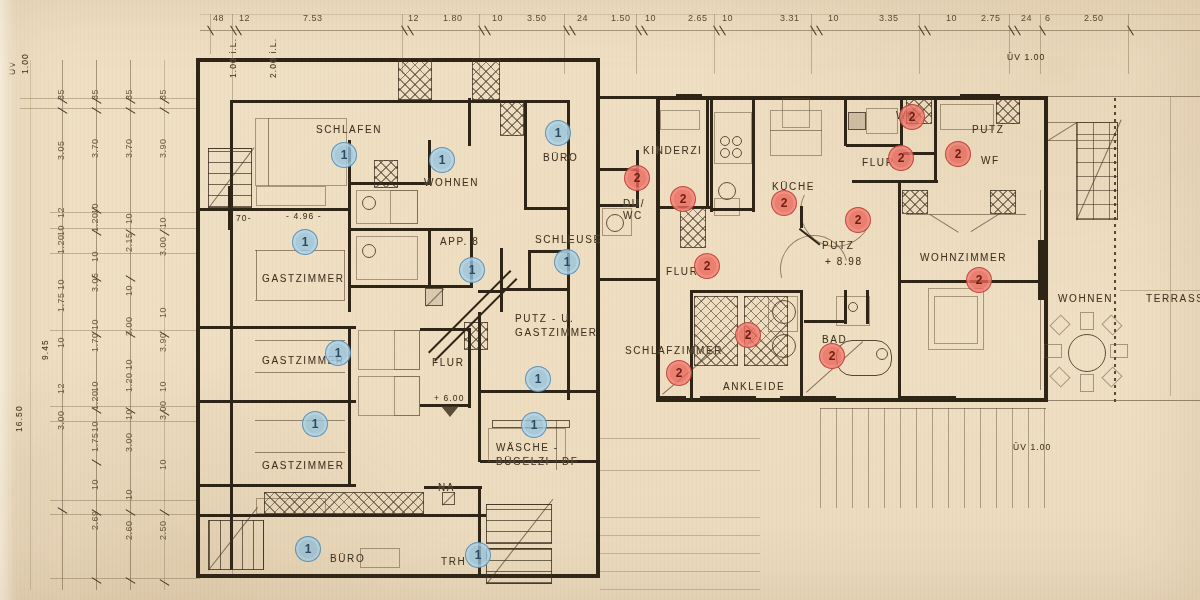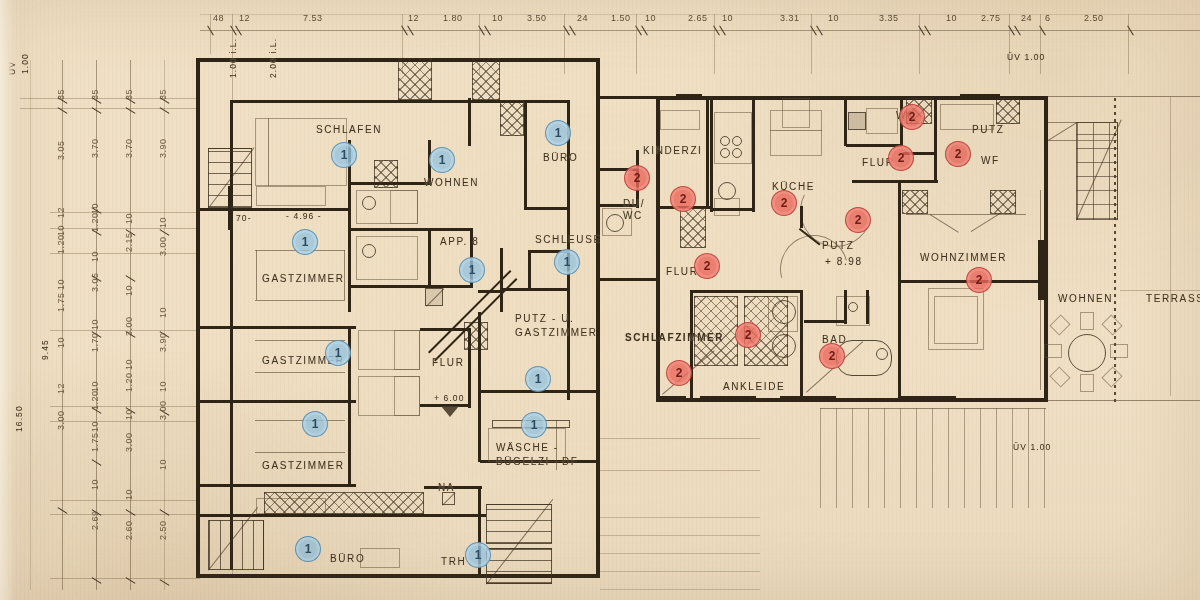--- a/index.html
+++ b/index.html
@@ -534,21 +534,21 @@
       <div class="lbl " style="left: 623px; top: 210px;">WC</div>
       <div class="lbl " style="left: 772px; top: 181px;">KÜCHE</div>
       <div class="lbl " style="left: 666px; top: 266px;">FLUR</div>
       <div class="lbl " style="left: 862px; top: 157px;">FLUR</div>
       <div class="lbl " style="left: 896px; top: 110px;">WC</div>
       <div class="lbl " style="left: 972px; top: 124px;">PUTZ</div>
       <div class="lbl " style="left: 981px; top: 155px;">WF</div>
       <div class="lbl " style="left: 822px; top: 240px;">PUTZ</div>
       <div class="lbl " style="left: 825px; top: 256px;">+ 8.98</div>
       <div class="lbl " style="left: 920px; top: 252px;">WOHNZIMMER</div>
-      <div class="lbl " style="left: 625px; top: 332px; font-weight: bold;">SCHLAFZIMMER</div>
+      <div class="lbl " style="left: 625px; top: 345px;">SCHLAFZIMMER</div>
       <div class="lbl " style="left: 723px; top: 381px;">ANKLEIDE</div>
       <div class="lbl " style="left: 822px; top: 334px;">BAD</div>
       <div class="lbl " style="left: 1058px; top: 293px;">WOHNEN</div>
       <div class="lbl " style="left: 1146px; top: 293px;">TERRASSE (</div>
     </div>
   <div id="annos">
       <div class="lbl sm" style="left: 236px; top: 213px;">70-</div>
       <div class="lbl sm" style="left: 286px; top: 211px;">- 4.96 -</div>
       <div class="lbl sm" style="left: 434px; top: 393px;">+ 6.00</div>
       <div class="lbl sm" style="left: 1007px; top: 52px;">ÜV 1.00</div>

